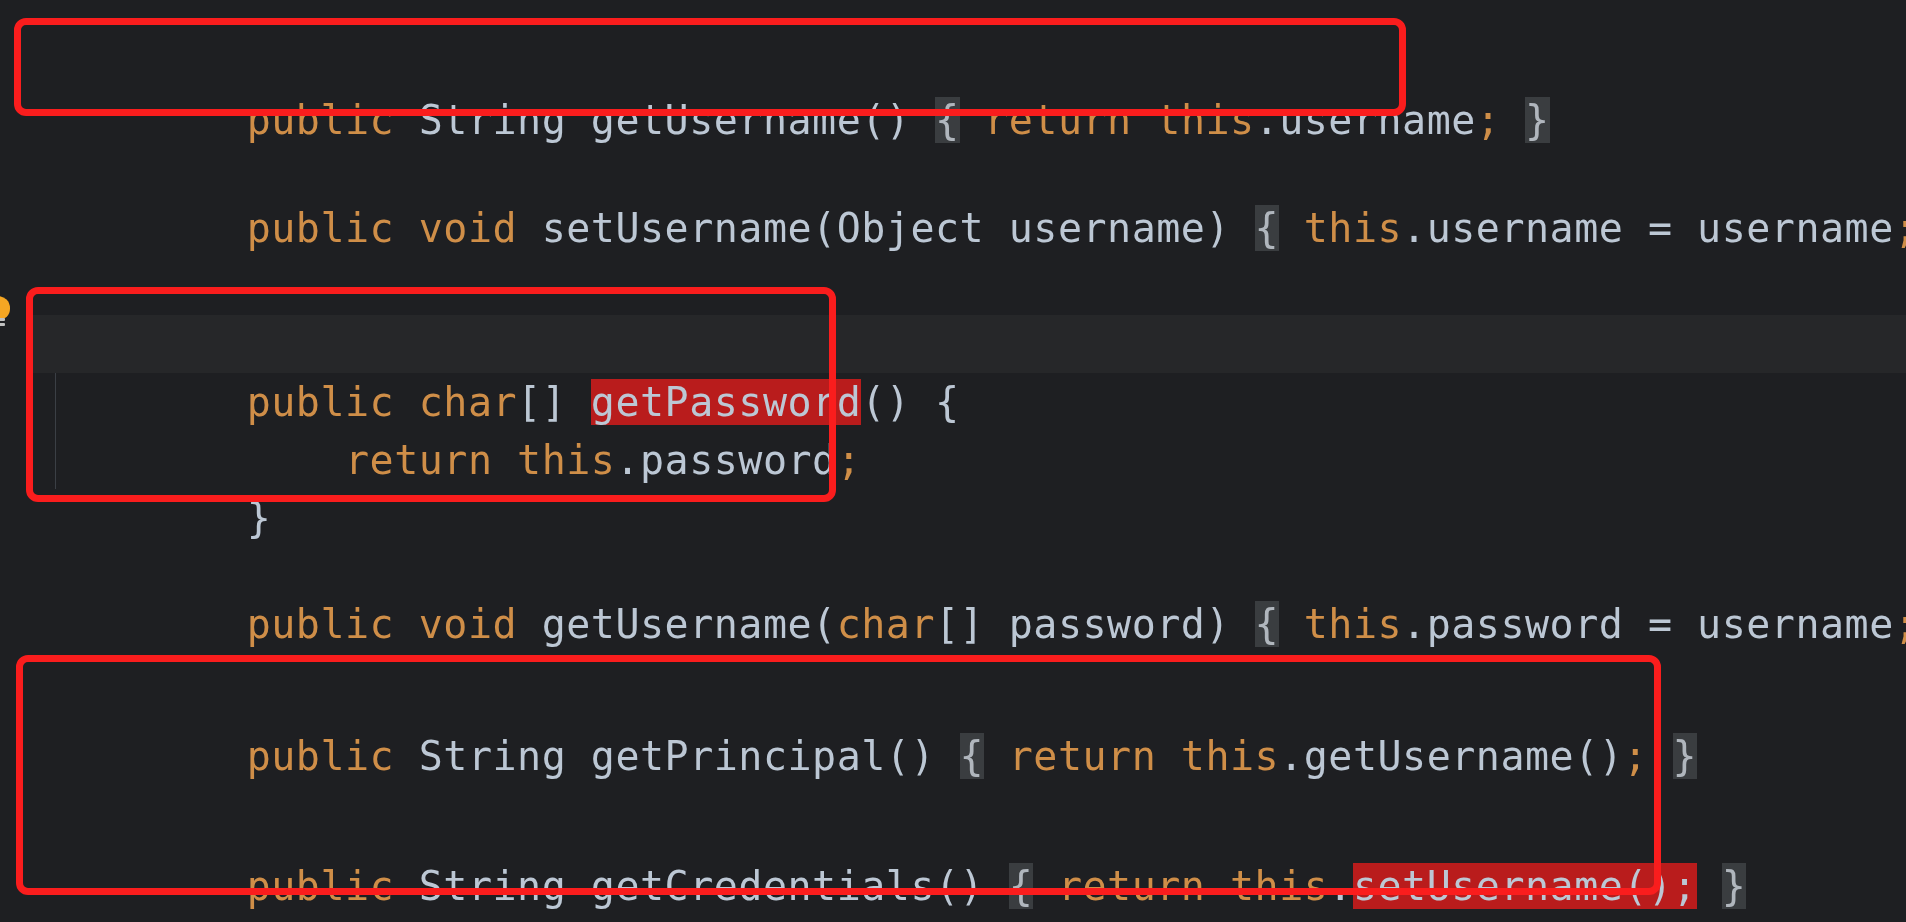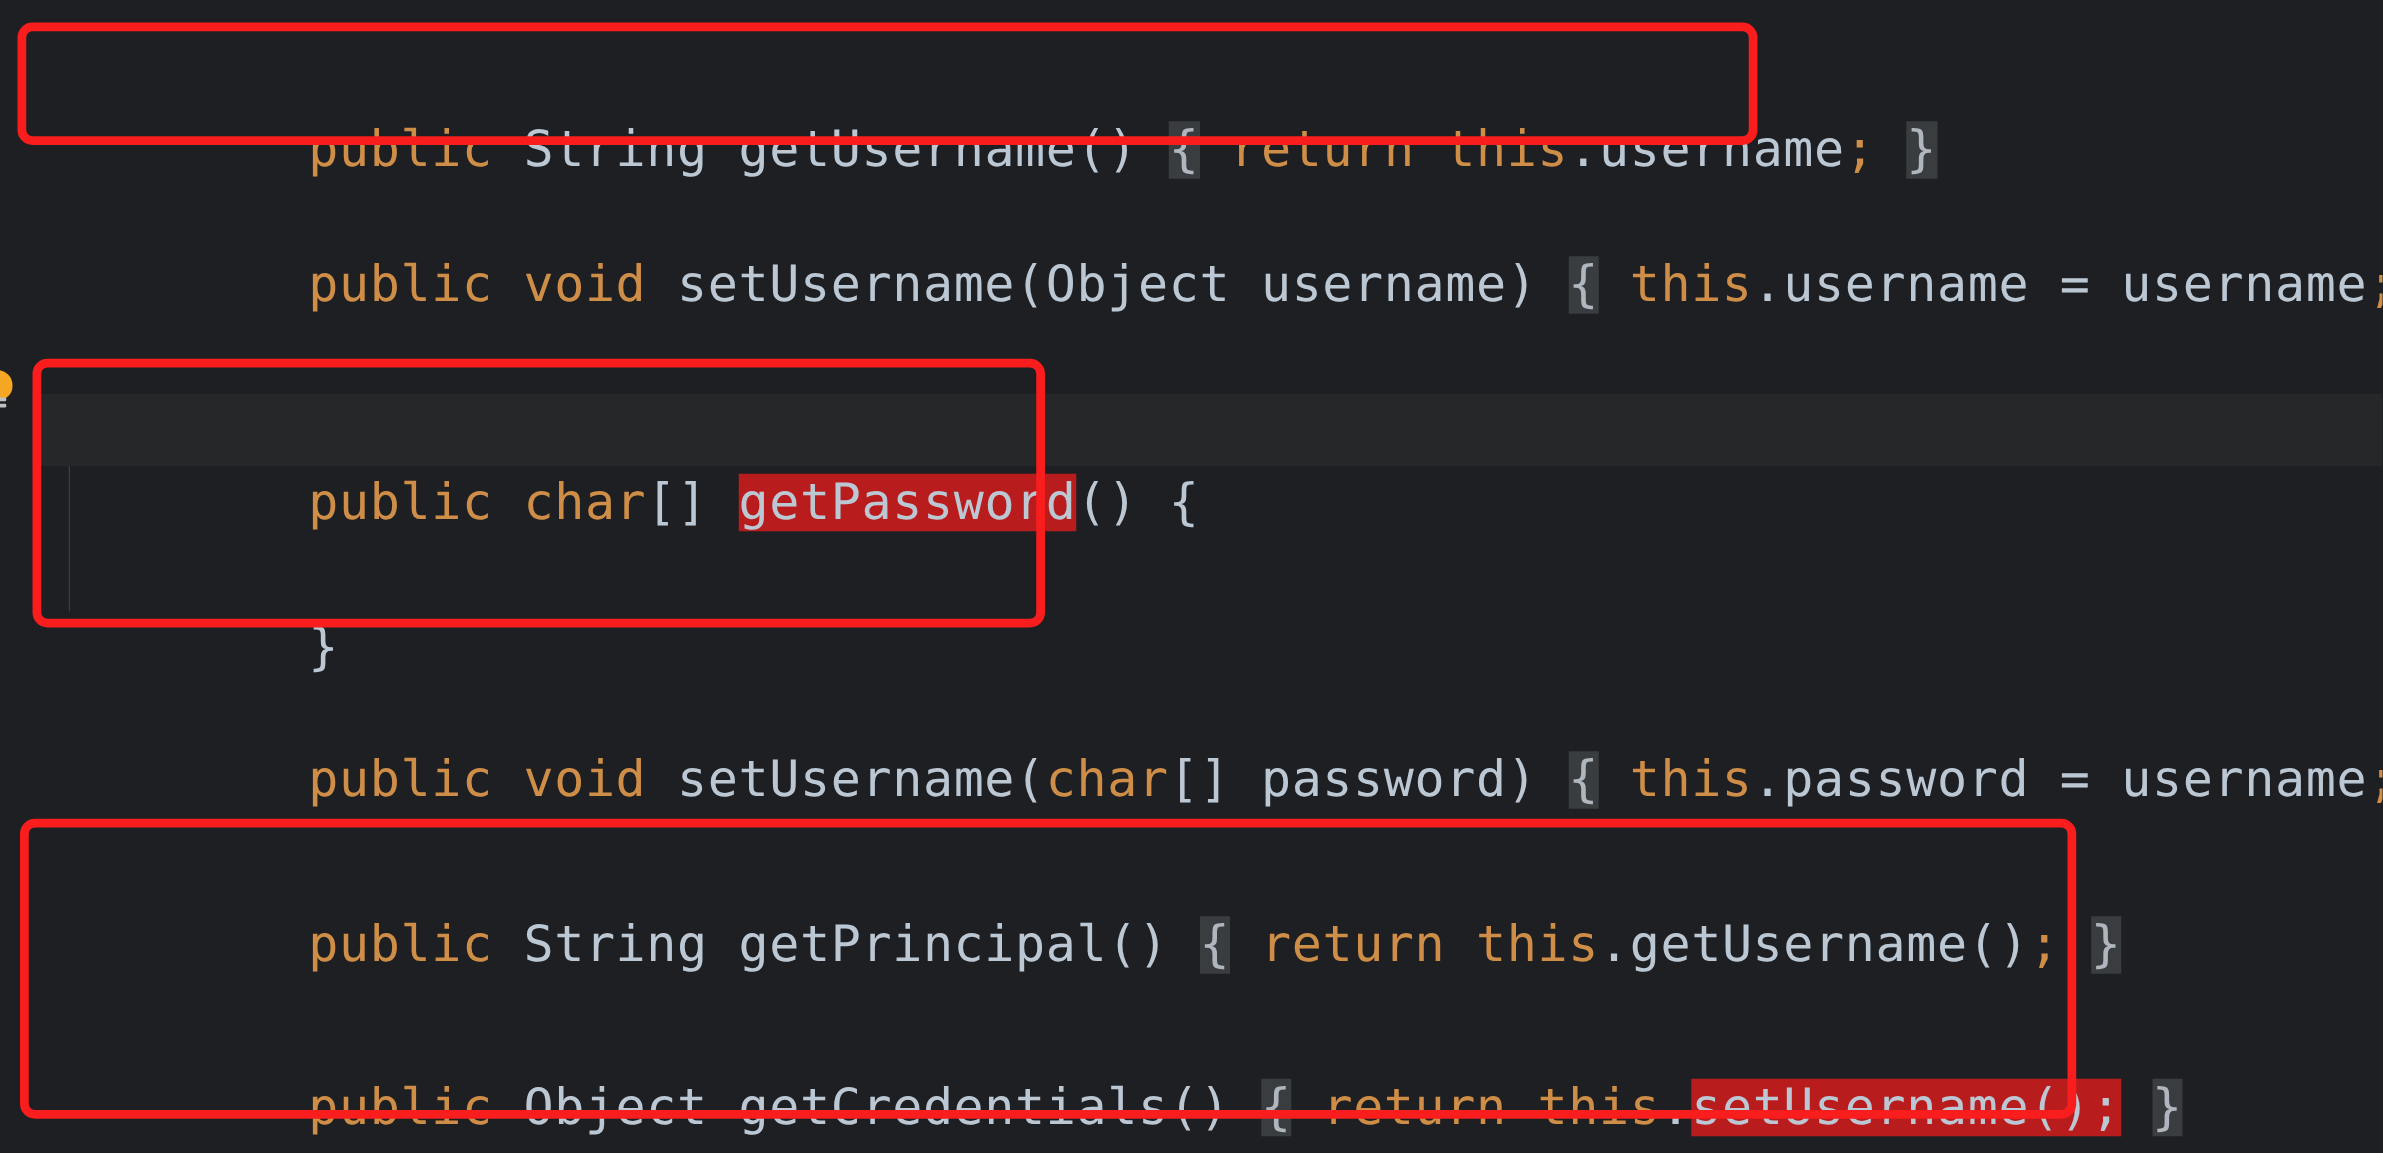--- a/index.html
+++ b/index.html
@@ -152,42 +152,47 @@
         <span class="kw">public</span><span class="pl"> </span><span class="kw">void</span><span class="pl"> </span><span class="pl">setUsername(Object username)</span><span class="pl"> </span><span class="brace-hl">{</span><span class="pl"> </span><span class="kw">this</span><span class="pl">.username = username</span><span class="semi">;</span>
       </span>
     </div>
 
     <div class="line" style="top:315px;">
       <span class="line-inner">
         <span class="kw">public</span><span class="pl"> </span><span class="kw">char</span><span class="pl">[]</span><span class="pl"> </span><span class="usage-hl">getPassword</span><span class="pl">() {</span>
       </span>
     </div>
 
+    <div class="line" style="top:373px;">
+      <span class="line-inner">
+        <span class="pl">    </span><span class="kw">return</span><span class="pl"> </span><span class="kw">this</span><span class="pl">.password</span><span class="semi">;</span>
+      </span>
+    </div>
 
     <div class="line" style="top:431px;">
       <span class="line-inner">
         <span class="pl">}</span>
       </span>
     </div>
 
     <div class="line" style="top:537px;">
       <span class="line-inner">
-        <span class="kw">public</span><span class="pl"> </span><span class="kw">void</span><span class="pl"> </span><span class="pl">setUsername(</span><span class="kw">char</span><span class="pl">[] password)</span><span class="pl"> </span><span class="brace-hl">{</span><span class="pl"> </span><span class="kw">this</span><span class="pl">.password = username</span><span class="semi">;</span>
+        <span class="kw">public</span><span class="pl"> </span><span class="kw">void</span><span class="pl"> </span><span class="pl">getUsername(</span><span class="kw">char</span><span class="pl">[] password)</span><span class="pl"> </span><span class="brace-hl">{</span><span class="pl"> </span><span class="kw">this</span><span class="pl">.password = username</span><span class="semi">;</span>
       </span>
     </div>
 
     <div class="line" style="top:669px;">
       <span class="line-inner">
         <span class="kw">public</span><span class="pl"> </span><span class="pl">String getPrincipal()</span><span class="pl"> </span><span class="brace-hl">{</span><span class="pl"> </span><span class="kw">return</span><span class="pl"> </span><span class="kw">this</span><span class="pl">.getUsername()</span><span class="semi">;</span><span class="pl"> </span><span class="brace-hl">}</span>
       </span>
     </div>
 
     <div class="line" style="top:799px;">
       <span class="line-inner">
-        <span class="kw">public</span><span class="pl"> </span><span class="pl">Object getCredentials()</span><span class="pl"> </span><span class="brace-hl">{</span><span class="pl"> </span><span class="kw">return</span><span class="pl"> </span><span class="kw">this</span><span class="pl">.</span><span class="usage-hl">setUsername();</span><span class="pl"> </span><span class="brace-hl">}</span>
+        <span class="kw">public</span><span class="pl"> </span><span class="pl">String getCredentials()</span><span class="pl"> </span><span class="brace-hl">{</span><span class="pl"> </span><span class="kw">return</span><span class="pl"> </span><span class="kw">this</span><span class="pl">.</span><span class="usage-hl">setUsername();</span><span class="pl"> </span><span class="brace-hl">}</span>
       </span>
     </div>
 
   </div>
 
   <div class="redbox" style="left:14px;  top:18px;  width:1392px; height:98px;"></div>
   <div class="redbox" style="left:26px;  top:287px; width:810px;  height:215px;"></div>
   <div class="redbox" style="left:16px;  top:655px; width:1645px; height:240px;"></div>
 
 </div>

